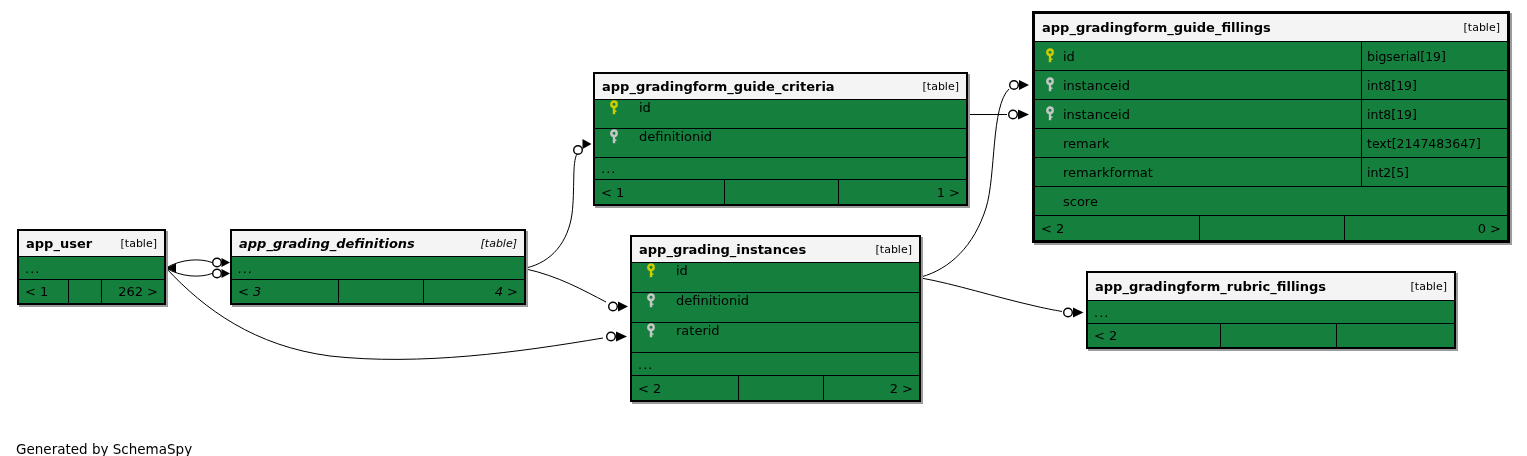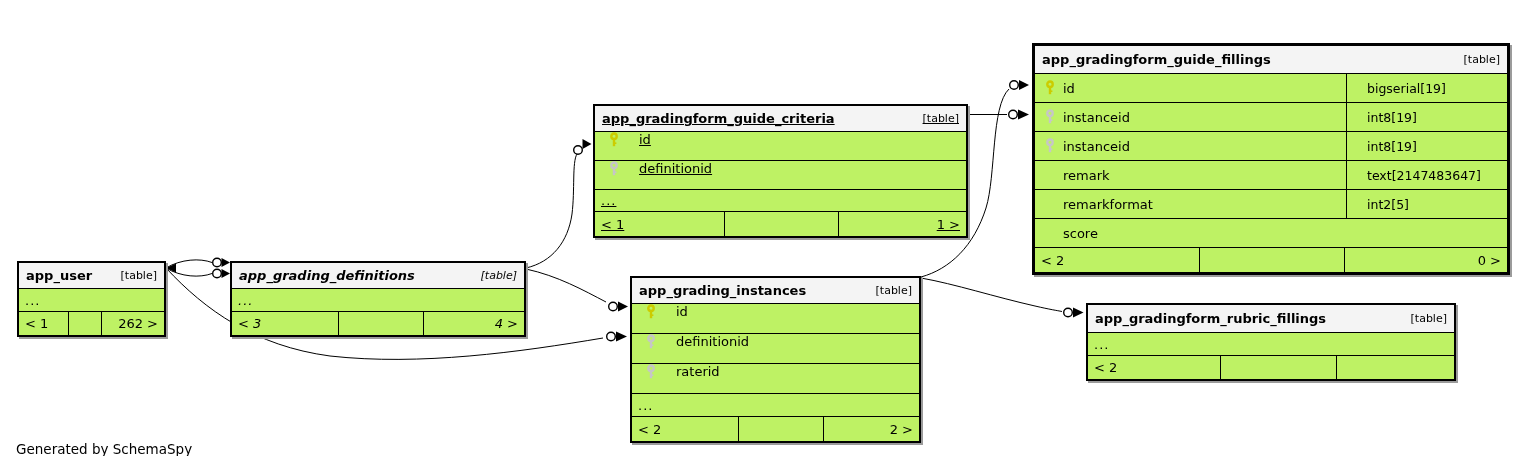--- a/index.html
+++ b/index.html
@@ -1,39 +1,39 @@
 <!DOCTYPE html>
 <html><head>
 <meta charset="utf-8">
 <style>
   html,body{margin:0;padding:0;background:#ffffff;}
   body{width:1527px;height:456px;position:relative;overflow:hidden;
        font-family:"DejaVu Sans","Liberation Sans",sans-serif;color:#000;}
   #canvas{position:absolute;left:0;top:0;width:1527px;height:456px;}
   #wires{position:absolute;left:0;top:0;pointer-events:none;}
 
-  .tbl{position:absolute;background:#bef264;border:2px solid #000;
-       box-shadow:2px 2px 0 #9b9b9b;font-size:13px;margin-top:32px;}
+  .tbl{position:absolute;background:#15803d;border:2px solid #000;
+       box-shadow:2px 2px 0 #9b9b9b;font-size:13px;}
   .tbl.focus{border-width:3px;}
 
   .hdr{background:#f4f4f4;border-bottom:1px solid #000;height:25px;
        display:flex;align-items:center;justify-content:space-between;padding:0 7px;}
   .tbl.focus .hdr,.tbl.tall .hdr{height:27px;}
   .tname{font-weight:bold;font-size:13px;white-space:nowrap;}
   .ttag{font-size:11px;margin-left:10px;white-space:nowrap;}
 
   .row{border-bottom:1px solid #000;height:28px;display:flex;align-items:flex-start;}
   .tbl.focus .row{height:28px;}
   .inst .row{height:29px;}
   .keyicon{width:10px;height:16px;margin-left:14px;margin-right:20px;flex:0 0 10px;}
   .tbl.focus .keyicon{margin-left:10px;margin-right:8px;}
   .cname{white-space:nowrap;}
   .namecell{flex:1;display:flex;align-items:center;height:100%;}
   .typecell{flex:0 0 140px;border-left:1px solid #000;height:100%;
-            display:flex;align-items:center;padding-left:20px;font-size:12.5px;white-space:nowrap;}
+            display:flex;align-items:center;padding-left:5px;font-size:12.5px;white-space:nowrap;}
 
   .ell{height:22px;border-bottom:1px solid #000;display:flex;align-items:center;
        padding-left:6px;letter-spacing:1px;}
   .crit .ell{height:21px;}
   .rubric .ell{height:22px;}
 
   .foot{height:23px;display:flex;align-items:stretch;}
   .crit .foot,.inst .foot,.tbl.focus .foot{height:24px;}
   .fc{display:flex;align-items:center;padding:0 6px;white-space:nowrap;}
   .fc.mid,.fc.right{border-left:1px solid #000;}
@@ -122,21 +122,21 @@
     <div class="ell">
       <span>...</span>
     </div>
     <div class="foot">
       <span class="fc" style="flex:0 0 94px;">&lt; 3</span>
       <span class="fc mid" style="flex:0 0 72px;"></span>
       <span class="fc right">4 &gt;</span>
     </div>
   </div>
 
-  <div class="tbl crit" style="left:593px;top:72px;width:371px;text-decoration:underline;">
+  <div class="tbl crit" style="left:593px;top:72px;width:371px;">
     <div class="hdr">
       <span class="tname">app_gradingform_guide_criteria</span>
       <span class="ttag">[table]</span>
     </div>
     <div class="row">
       <svg class="keyicon" viewBox="0 0 10 16">
         <g stroke="#cccc00" fill="none">
             <circle cx="5" cy="4.2" r="2.7" stroke-width="2.4"></circle>
         <path d="M5 7 L5 14.2" stroke-width="2.4"></path>
             <path d="M5 11.2 L7.4 11.2" stroke-width="1.6"></path>
@@ -157,21 +157,21 @@
     <div class="ell">
       <span>...</span>
     </div>
     <div class="foot">
       <span class="fc" style="flex:0 0 117px;">&lt; 1</span>
       <span class="fc mid" style="flex:0 0 101px;"></span>
       <span class="fc right">1 &gt;</span>
     </div>
   </div>
 
-  <div class="tbl inst" style="left:630px;top:244px;width:287px;">
+  <div class="tbl inst" style="left:630px;top:235px;width:287px;">
     <div class="hdr">
       <span class="tname">app_grading_instances</span>
       <span class="ttag">[table]</span>
     </div>
     <div class="row">
       <svg class="keyicon" viewBox="0 0 10 16">
         <g stroke="#cccc00" fill="none">
             <circle cx="5" cy="4.2" r="2.7" stroke-width="2.4"></circle>
         <path d="M5 7 L5 14.2" stroke-width="2.4"></path>
             <path d="M5 11.2 L7.4 11.2" stroke-width="1.6"></path>

